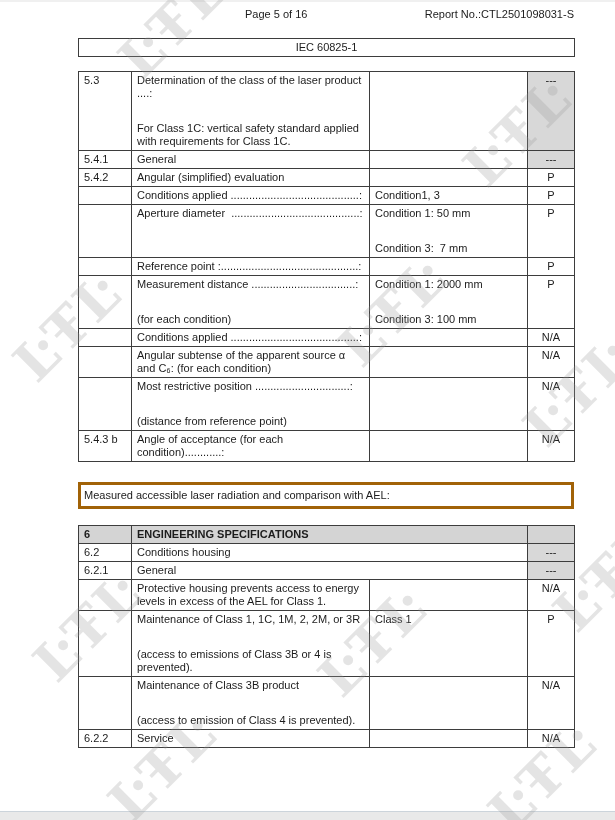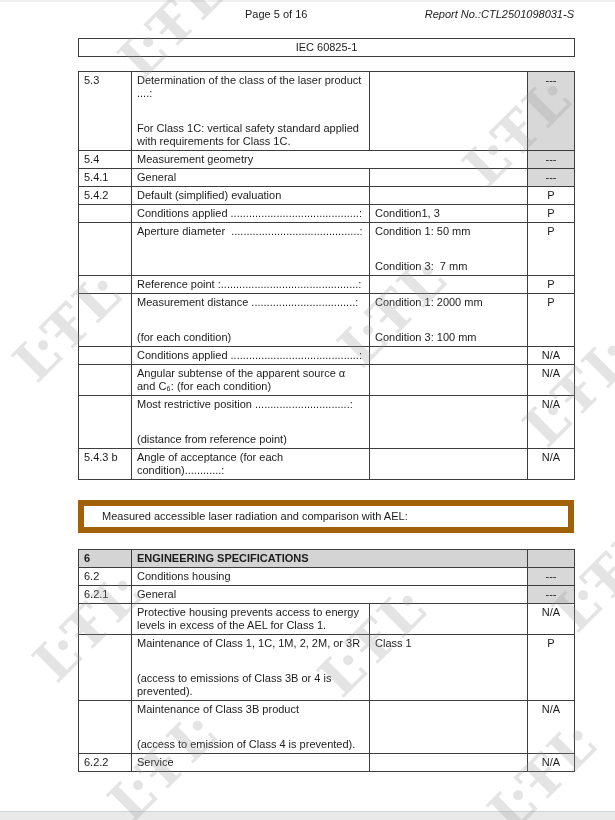--- a/index.html
+++ b/index.html
@@ -1,33 +1,33 @@
 <!DOCTYPE html>
 <html><head>
 <meta charset="utf-8">
 <style>
   html,body{margin:0;padding:0;background:#ffffff;}
   .page{position:relative;width:615px;height:820px;background:#ffffff;overflow:hidden;
         font-family:"Liberation Sans","DejaVu Sans",sans-serif;color:#1c1c1c;}
   .content{position:absolute;left:78px;top:0;width:496px;}
   .doc-header{position:relative;height:16px;margin-top:8px;font-size:11px;}
   .page-label{position:absolute;left:167px;top:0;}
-  .report-label{position:absolute;right:0;top:0;font-style:italic;}
+  .report-label{position:absolute;right:0;top:0;}
   table{border-collapse:collapse;width:100%;table-layout:fixed;}
   td{border:1px solid #3d3d3d;font-size:11px;line-height:13px;padding:2px 5px;vertical-align:top;overflow:hidden;}
   .head-tbl{margin-top:14px;border-radius:13px;}
   .head-tbl td{text-align:center;}
   .main-tbl{margin-top:14px;}
   .spec-tbl{margin-top:16px;}
   .s{text-align:center;}
   .shade{background:#d8d8d8;}
   .hdr{background:#d4d4d4;font-weight:bold;}
   .ln{white-space:pre-wrap;}
   .ln + .ln{margin-top:22px;}
-  .ael-box{margin-top:20px;border:6px solid #a16207;font-size:11px;line-height:15px;padding:3px 18px;}
+  .ael-box{margin-top:20px;border:3px solid #a16207;font-size:11px;line-height:15px;padding:3px 3px;}
   .bottom-strip{position:absolute;left:0;bottom:0;width:615px;height:8px;background:#e9e9e9;border-top:1px solid #ccd4db;}
   .top-strip{position:absolute;left:0;top:0;width:615px;height:2px;background:#f0f0f0;}
   .watermark{position:absolute;font-size:54px;font-weight:bold;letter-spacing:3px;color:#9a9a9a;opacity:.26;
              transform:rotate(-45deg);pointer-events:none;z-index:3;font-family:"DejaVu Serif",serif;}
 </style>
 </head>
 <body>
 
 <div class="page">
   <div class="top-strip"></div>
@@ -75,38 +75,31 @@
       <tr>
         <td class="c">5.3</td>
         <td class="r">
           <div class="ln">Determination of the class of the laser product ....:</div>
           <div class="ln">For Class 1C: vertical safety standard applied with requirements for Class 1C.</div>
         </td>
         <td class="m"></td>
         <td class="s shade">---</td>
       </tr>
       <tr>
-        <td class="c">5.4</td>
-        <td class="r" colspan="2">
-              <div class="ln">Measurement geometry</div>
-            </td>
-        <td class="s shade">---</td>
-      </tr>
-      <tr>
         <td class="c">5.4.1</td>
         <td class="r">
               <div class="ln">General</div>
             </td>
         <td class="m"></td>
         <td class="s shade">---</td>
       </tr>
       <tr>
         <td class="c">5.4.2</td>
         <td class="r">
-              <div class="ln">Default (simplified) evaluation</div>
+              <div class="ln">Angular (simplified) evaluation</div>
             </td>
         <td class="m"></td>
         <td class="s">P</td>
       </tr>
       <tr>
         <td class="c"></td>
         <td class="r">
               <div class="ln">Conditions applied ..........................................:</div>
             </td>
         <td class="m">

